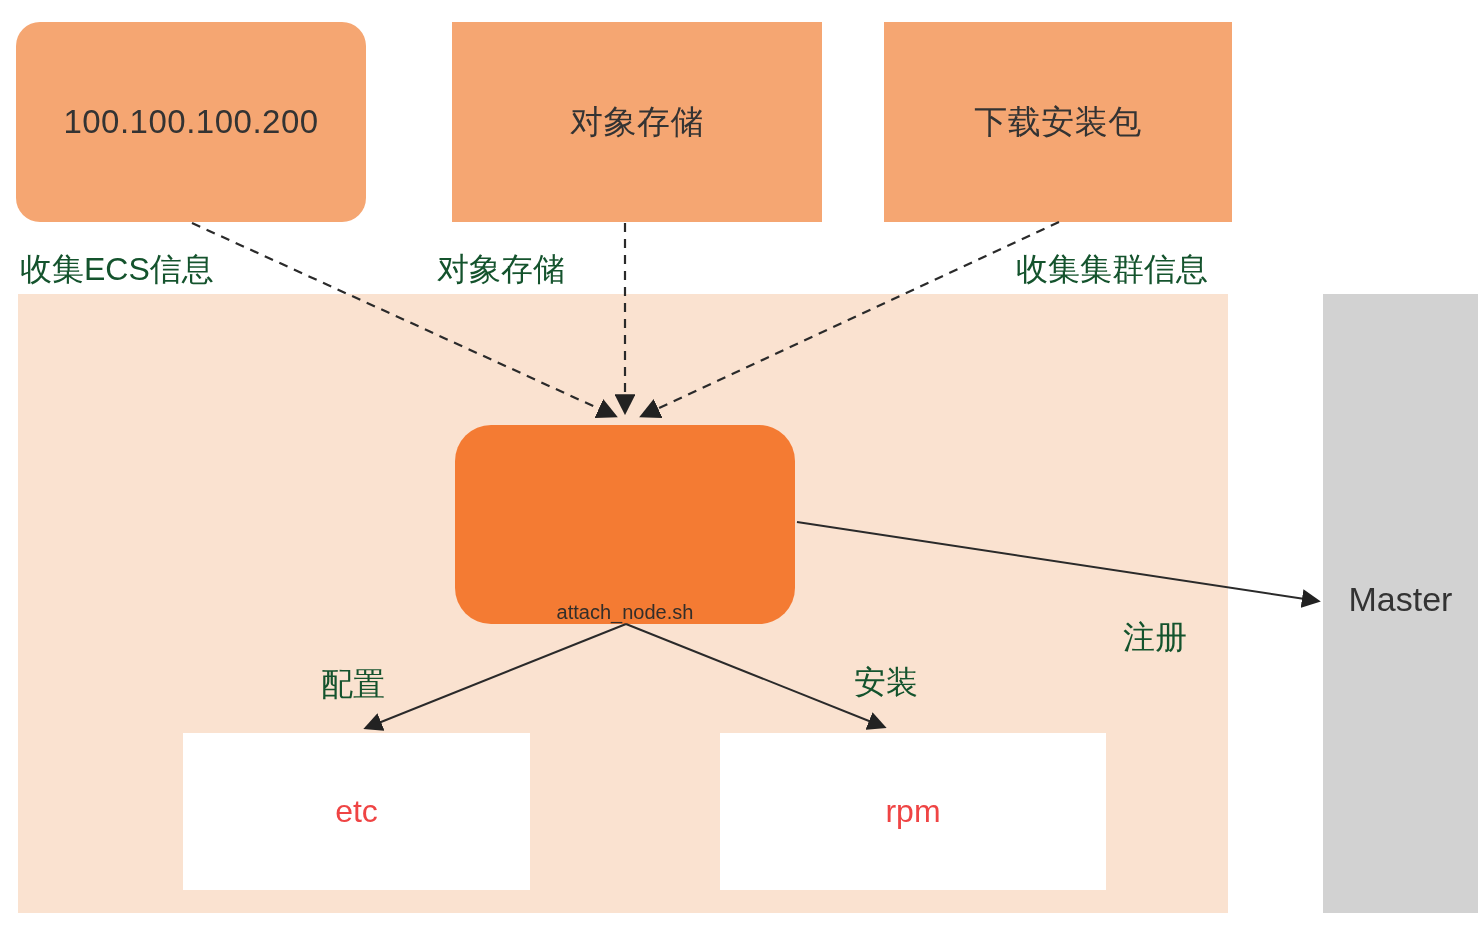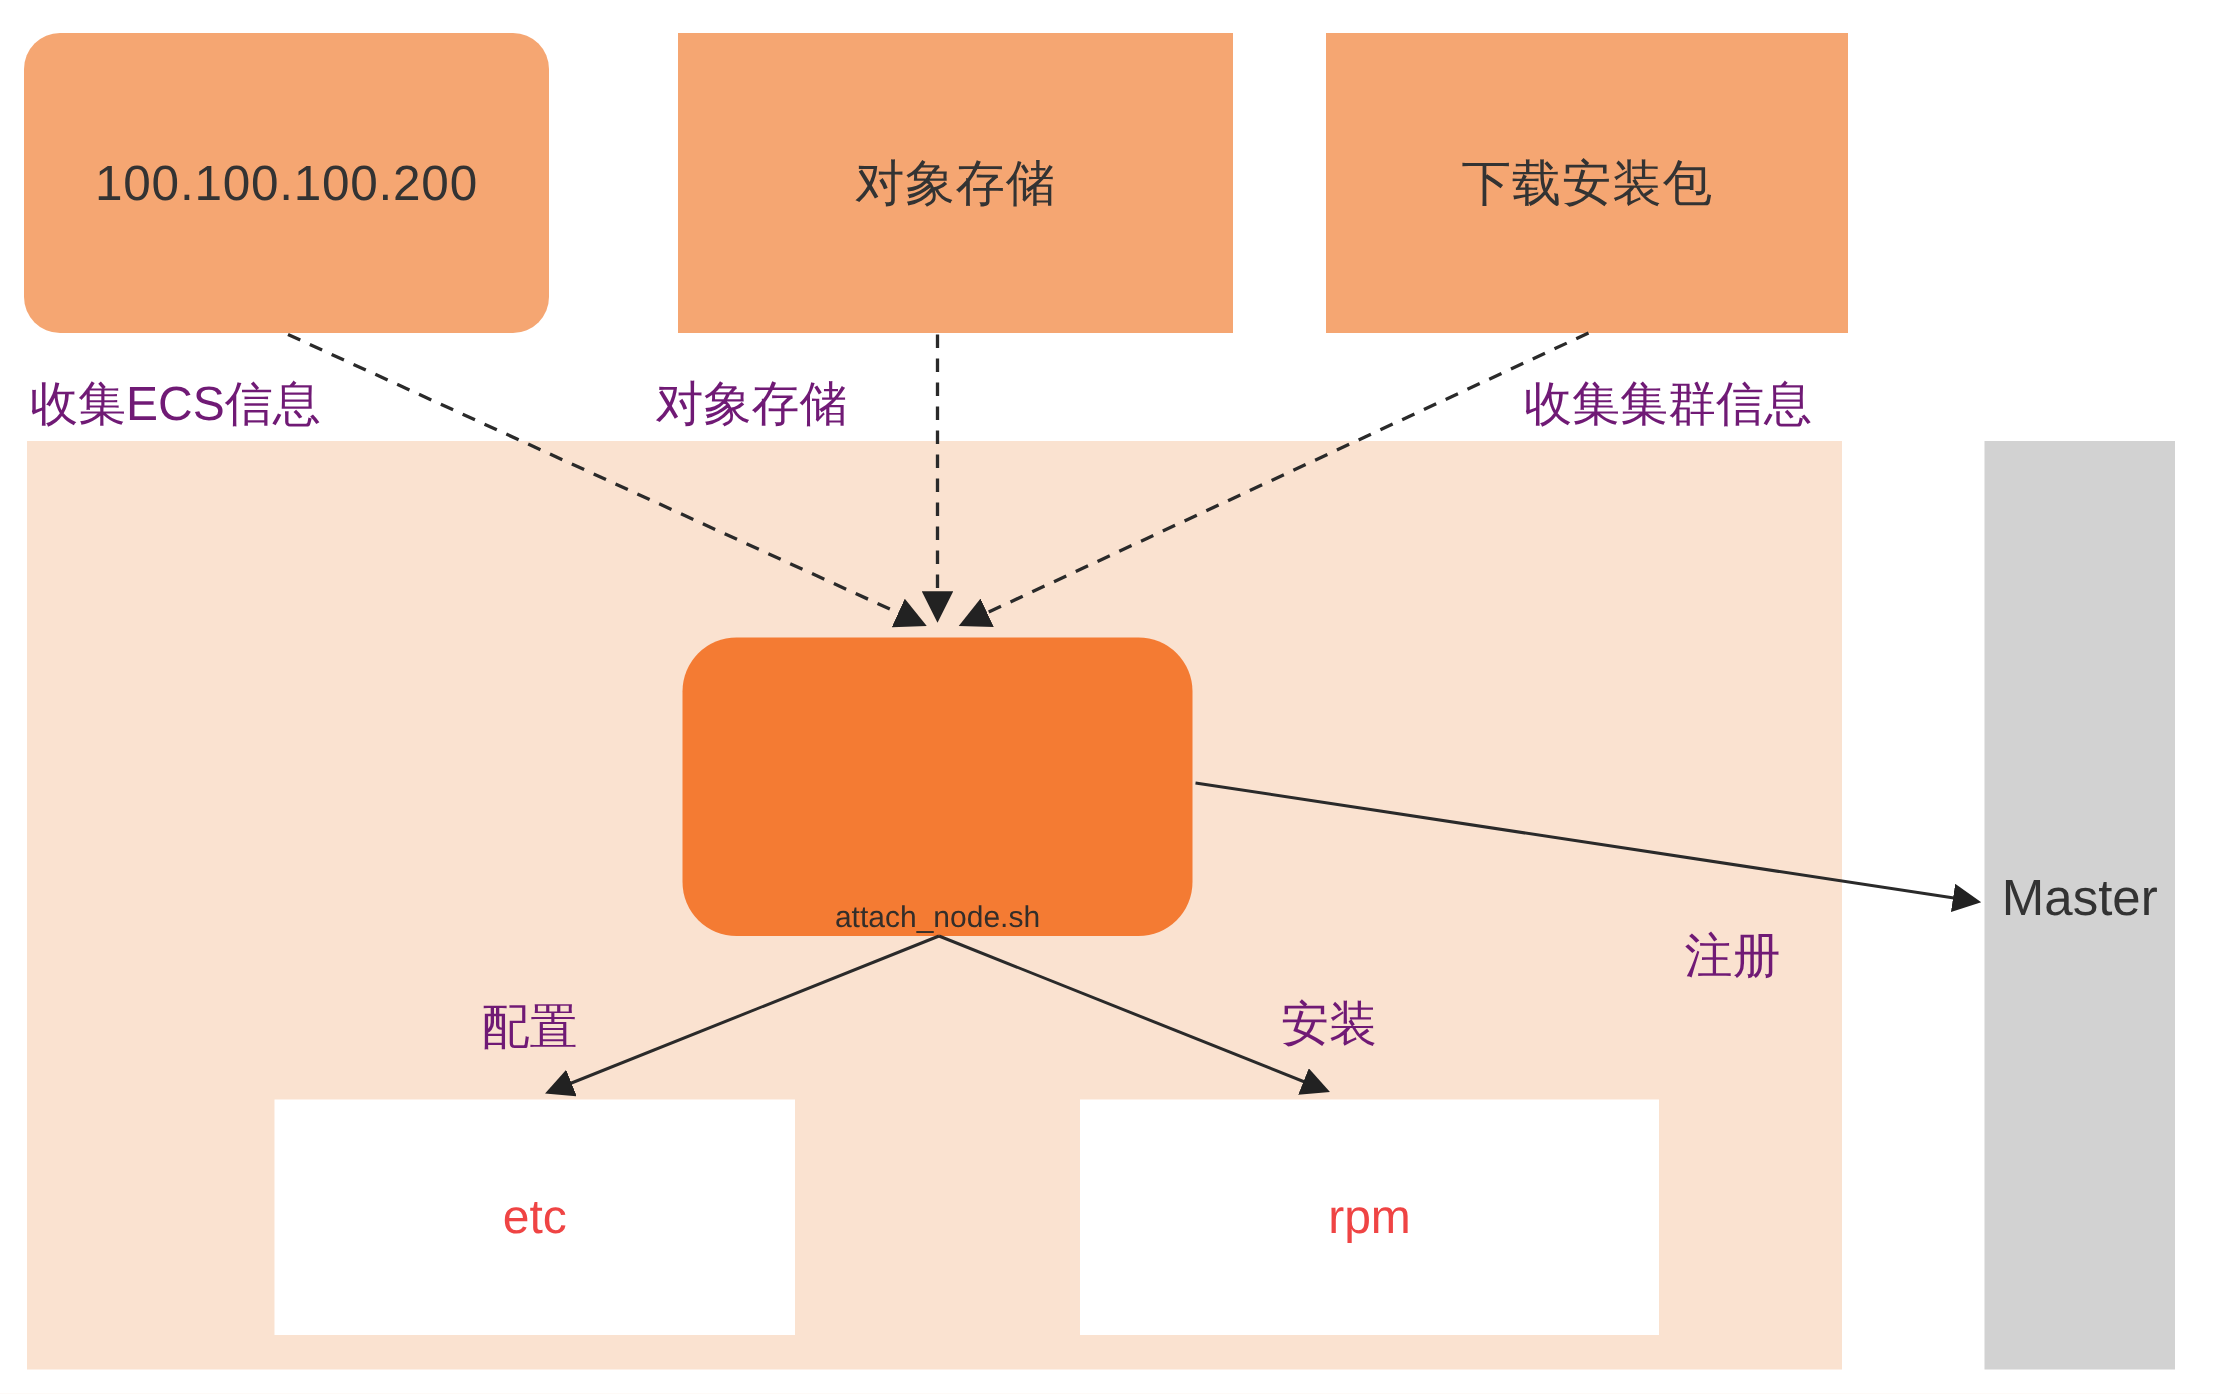--- a/index.html
+++ b/index.html
@@ -13,41 +13,41 @@
     color: #333333;
   }
   .abs { position: absolute; }
   
   .panel {
     background: #FAE2D0;
     left: 18px; top: 294px; width: 1210px; height: 619px;
   }
   .master-panel {
     background: #D2D2D2;
-    left: 1323px; top: 294px; width: 127px; height: 619px;
+    left: 1323px; top: 294px; width: 155px; height: 619px;
     display: flex; align-items: center; justify-content: center;
   }
   .master-label {
     font-size: 34px; color: #333333;
     position: relative; top: -4px;
   }
   
   .top-box {
     background: #F5A672;
     top: 22px; height: 200px;
     display: flex; align-items: center; justify-content: center;
     font-size: 33px; color: #333333;
     letter-spacing: 0.5px;
   }
   .top-box.b1 { left: 16px;  width: 350px; border-radius: 24px; }
   .top-box.b2 { left: 452px; width: 370px; }
   .top-box.b3 { left: 884px; width: 348px; }
   
   .edge-label {
-    font-size: 32px; color: #701a75; white-space: nowrap;
+    font-size: 32px; color: #14532d; white-space: nowrap;
   }
   .lbl-collect-ecs     { left: 20px;   top: 248px; }
   .lbl-download-pkg    { left: 437px;  top: 248px; }
   .lbl-collect-cluster { left: 1016px; top: 248px; }
   .lbl-configure { left: 321px;  top: 663px; }
   .lbl-install   { left: 854px;  top: 661px; }
   .lbl-register  { left: 1123px; top: 616px; }
   
   .center-box {
     background: #F47B33;

